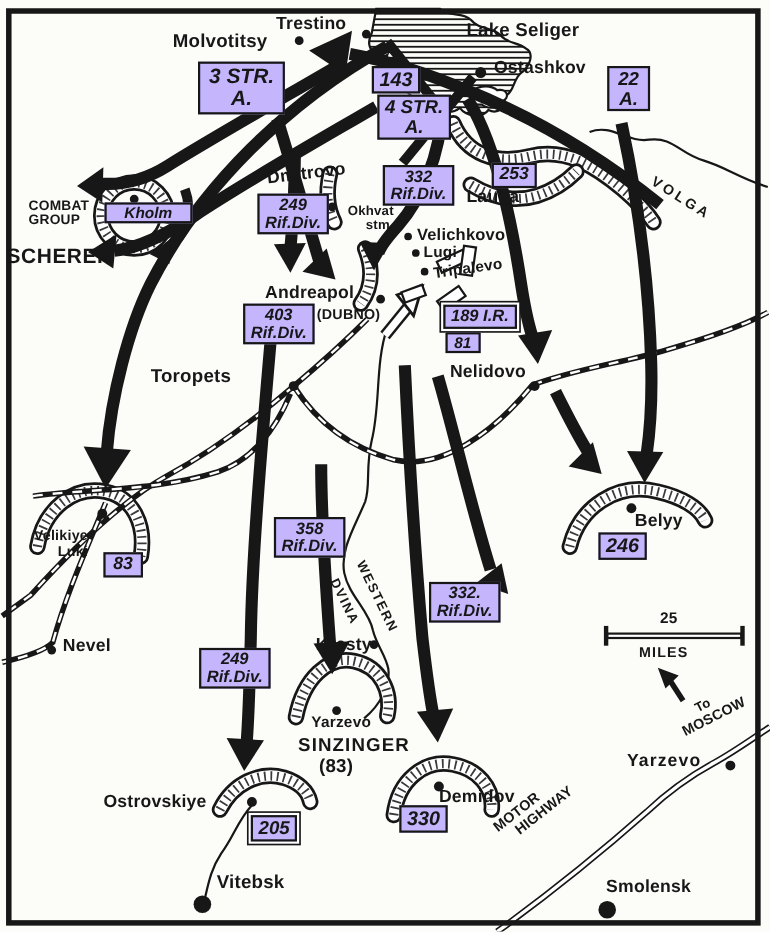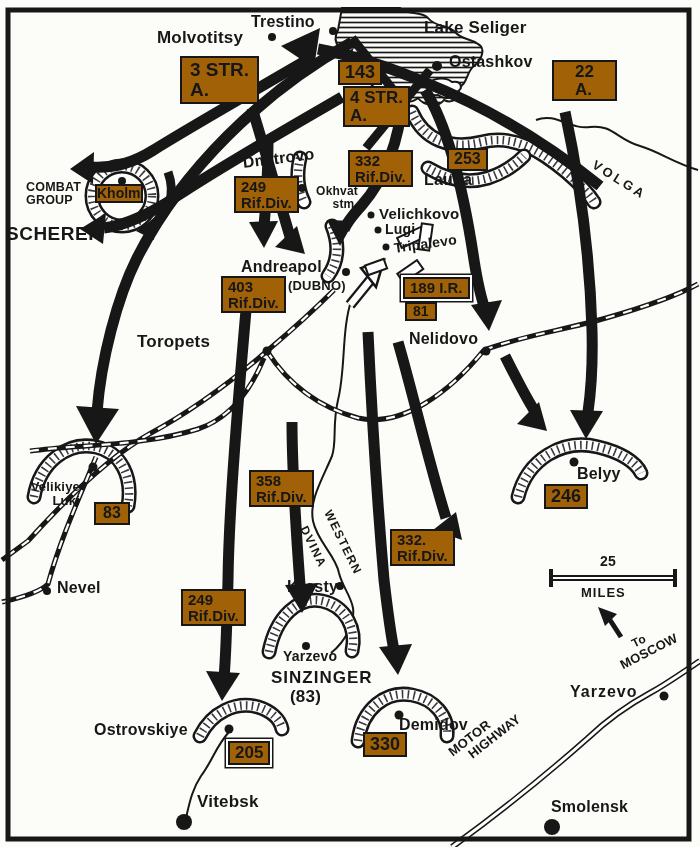--- a/index.html
+++ b/index.html
@@ -33,23 +33,23 @@
   .wbar  { fill:#fff; stroke:var(--ink); stroke-width:2; }
   .dot   { fill:var(--ink); }
 
   .lbl {
     position:absolute; white-space:nowrap; font-weight:bold;
     font-size:15px; line-height:1.05; color:var(--ink);
     transform-origin:0 0; letter-spacing:.2px;
   }
   .center { text-align:right; }
   .ubox {
-    position:absolute; background:#a16207; border:2.5px solid var(--ink);
-    color:var(--ink); font-weight:bold; text-align:left;
-    line-height:1.04; padding:1px 5px; font-size:15px; white-space:nowrap;
+    position:absolute; background:#c4b5fd; border:2.5px solid var(--ink);
+    color:var(--ink); font-weight:bold; text-align:center;
+    line-height:1.04; padding:1px 5px; font-size:15px; white-space:nowrap;font-style:italic;
   }
   .ubox .ln { display:block; }
   .dbl { box-shadow:0 0 0 2px #fff, 0 0 0 3.5px var(--ink); }
 </style>
 </head>
 <body>
 
 <div id="stage">
 
 <svg id="geo" width="700" height="847" viewBox="0 0 700 847">
@@ -331,21 +331,21 @@
 
 <div class="ubox" style="left:180px;top:56px;font-size:19px;padding:2px 8px">
   <span class="ln">3 STR.</span>
       <span class="ln">A.</span>
 </div>
 <div class="ubox" style="left:338px;top:60px;font-size:18px">143</div>
 <div class="ubox" style="left:343px;top:86px;font-size:17px">
   <span class="ln">4 STR.</span>
       <span class="ln">A.</span>
 </div>
-<div class="ubox" style="left:552px;top:60px;font-size:17px;padding:1px 21px">
+<div class="ubox" style="left:552px;top:60px;font-size:17px;padding:1px 8px">
   <span class="ln">22</span>
       <span class="ln">A.</span>
 </div>
 <div class="ubox" style="left:348px;top:150px;font-size:15px">
   <span class="ln">332</span>
       <span class="ln">Rif.Div.</span>
 </div>
 <div class="ubox" style="left:447px;top:148px;font-size:16px">253</div>
 <div class="ubox" style="left:234px;top:176px;font-size:15px">
   <span class="ln">249</span>
@@ -366,15 +366,15 @@
 <div class="ubox" style="left:390px;top:529px;font-size:15px">
   <span class="ln">332.</span>
       <span class="ln">Rif.Div.</span>
 </div>
 <div class="ubox" style="left:181px;top:589px;font-size:15px">
   <span class="ln">249</span>
       <span class="ln">Rif.Div.</span>
 </div>
 <div class="ubox dbl" style="left:228px;top:741px;font-size:17px">205</div>
 <div class="ubox" style="left:363px;top:732px;font-size:18px">330</div>
-<div class="ubox" style="left:95px;top:184px;font-size:14px;padding:0 0;border-width:2px">Kholm</div>
+<div class="ubox" style="left:95px;top:184px;font-size:14px;padding:0 16px;border-width:2px">Kholm</div>
 
 </div>
 
 </body></html>

